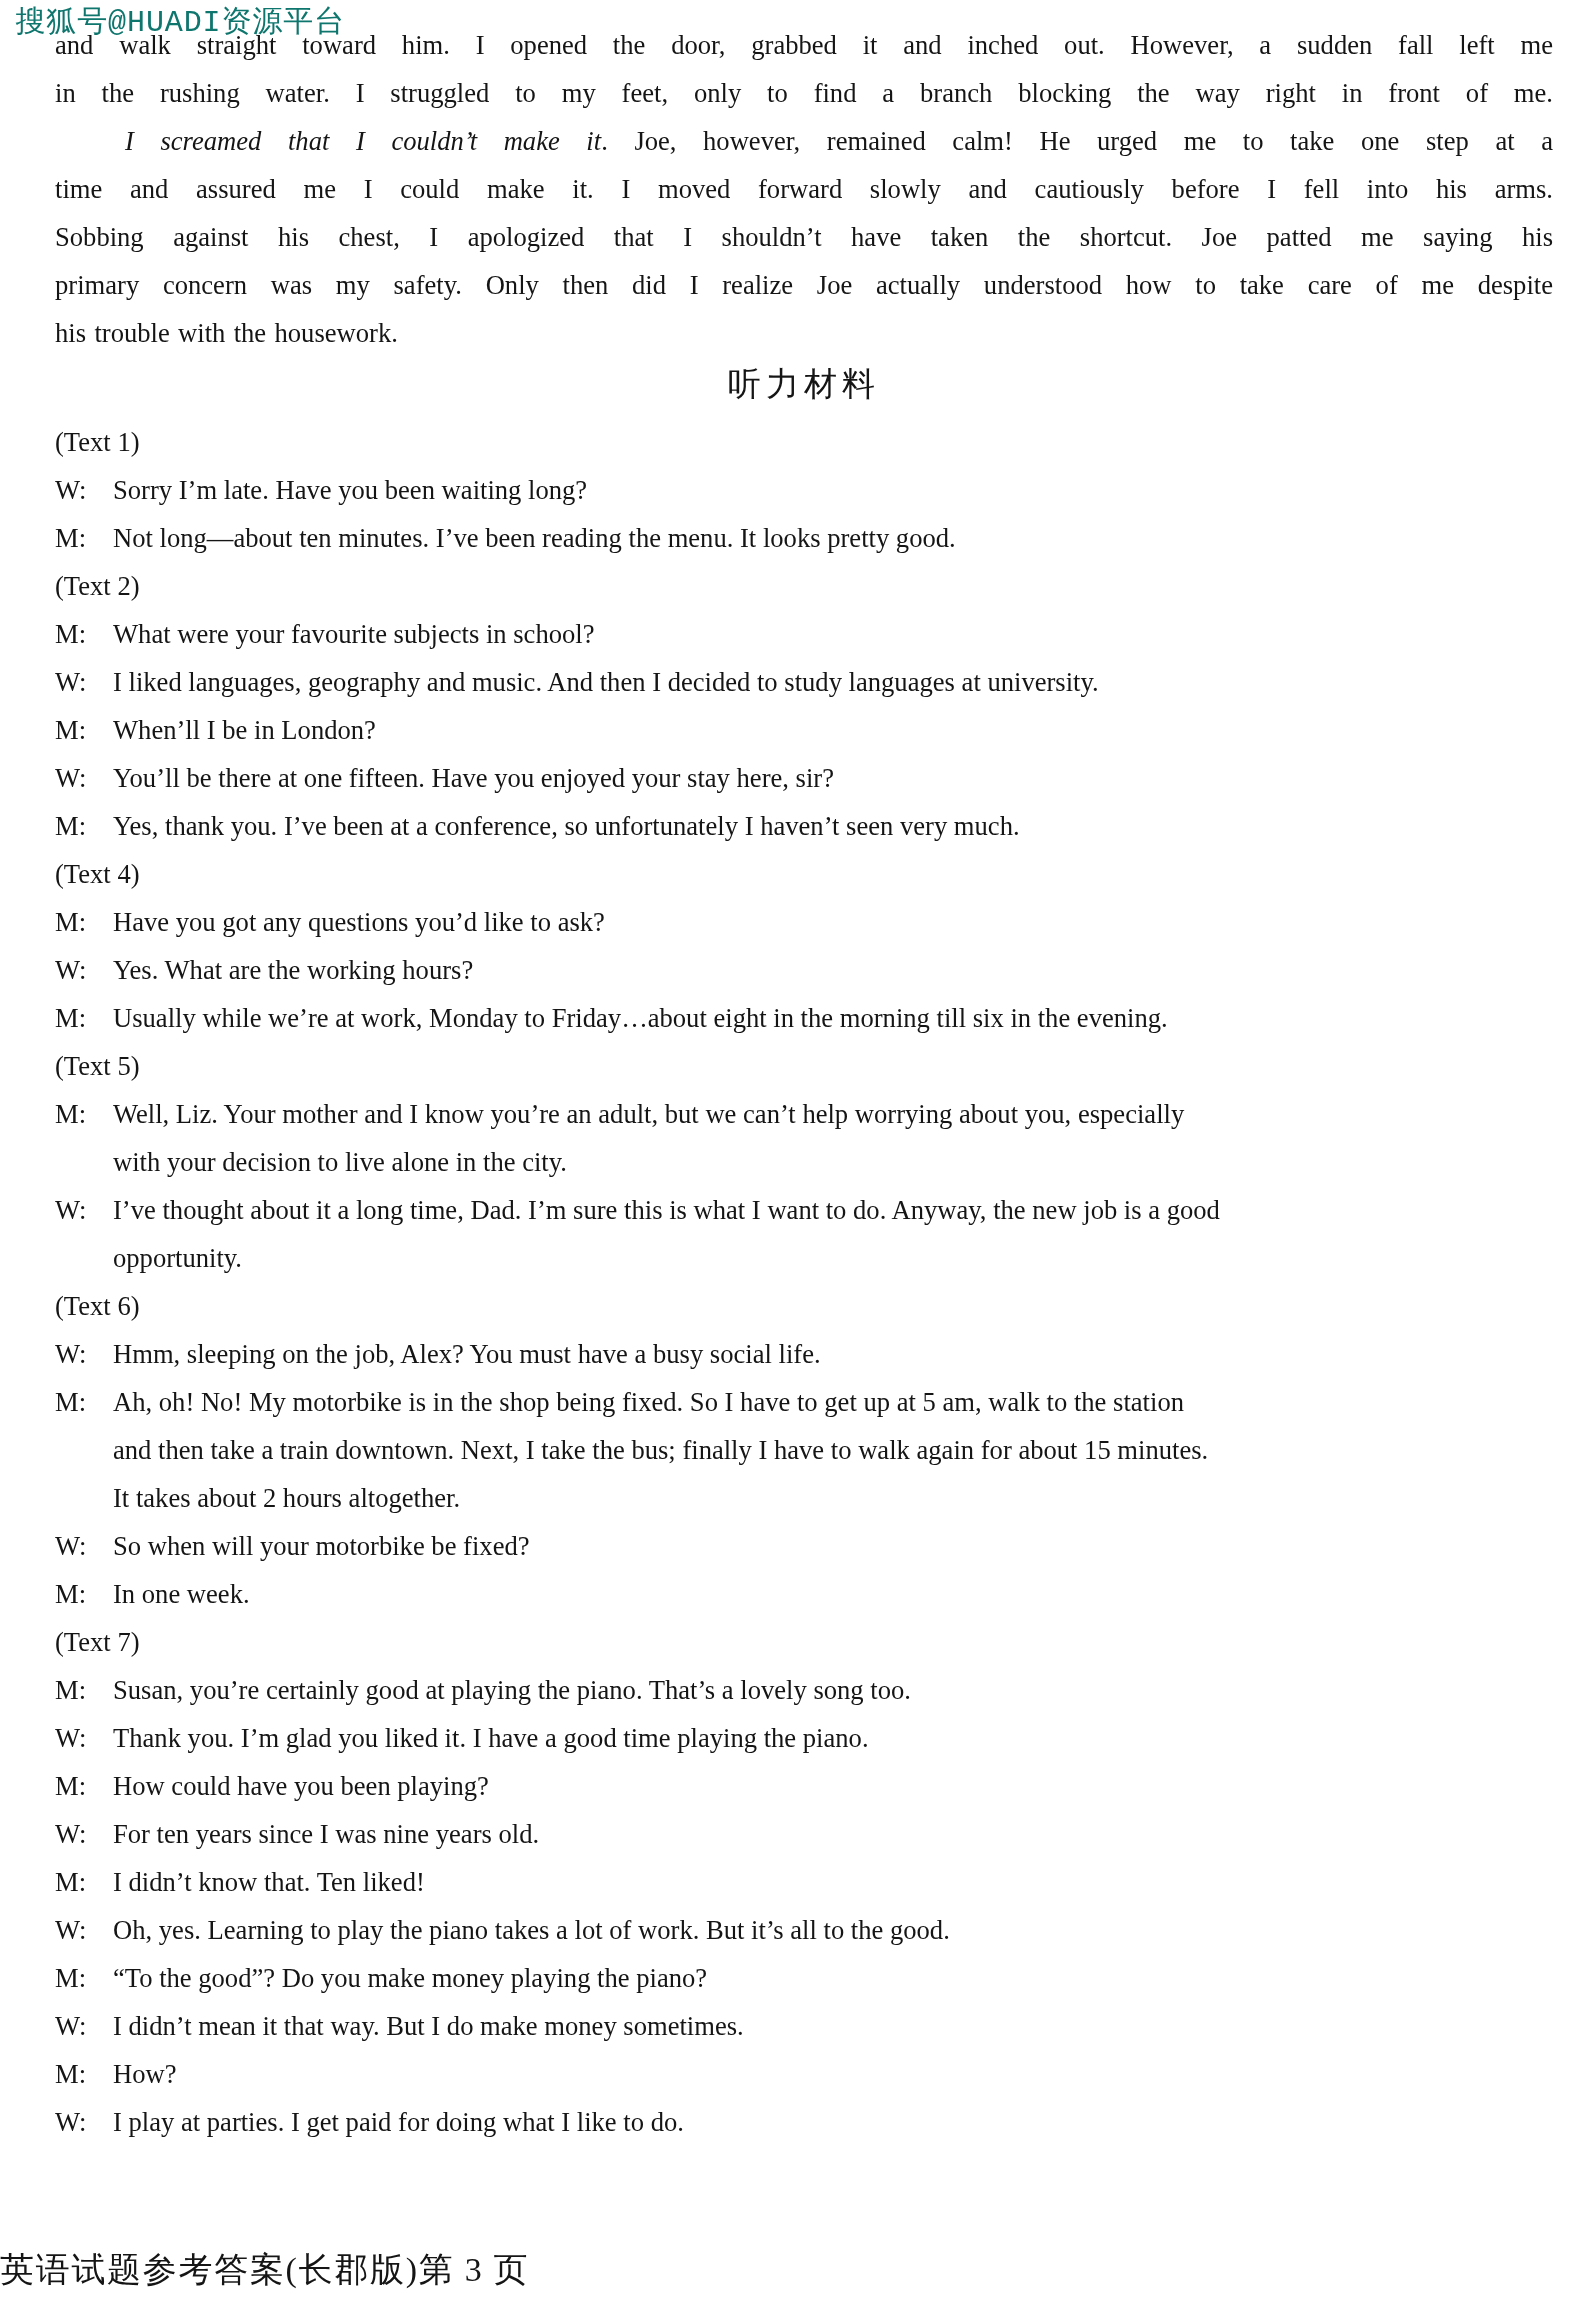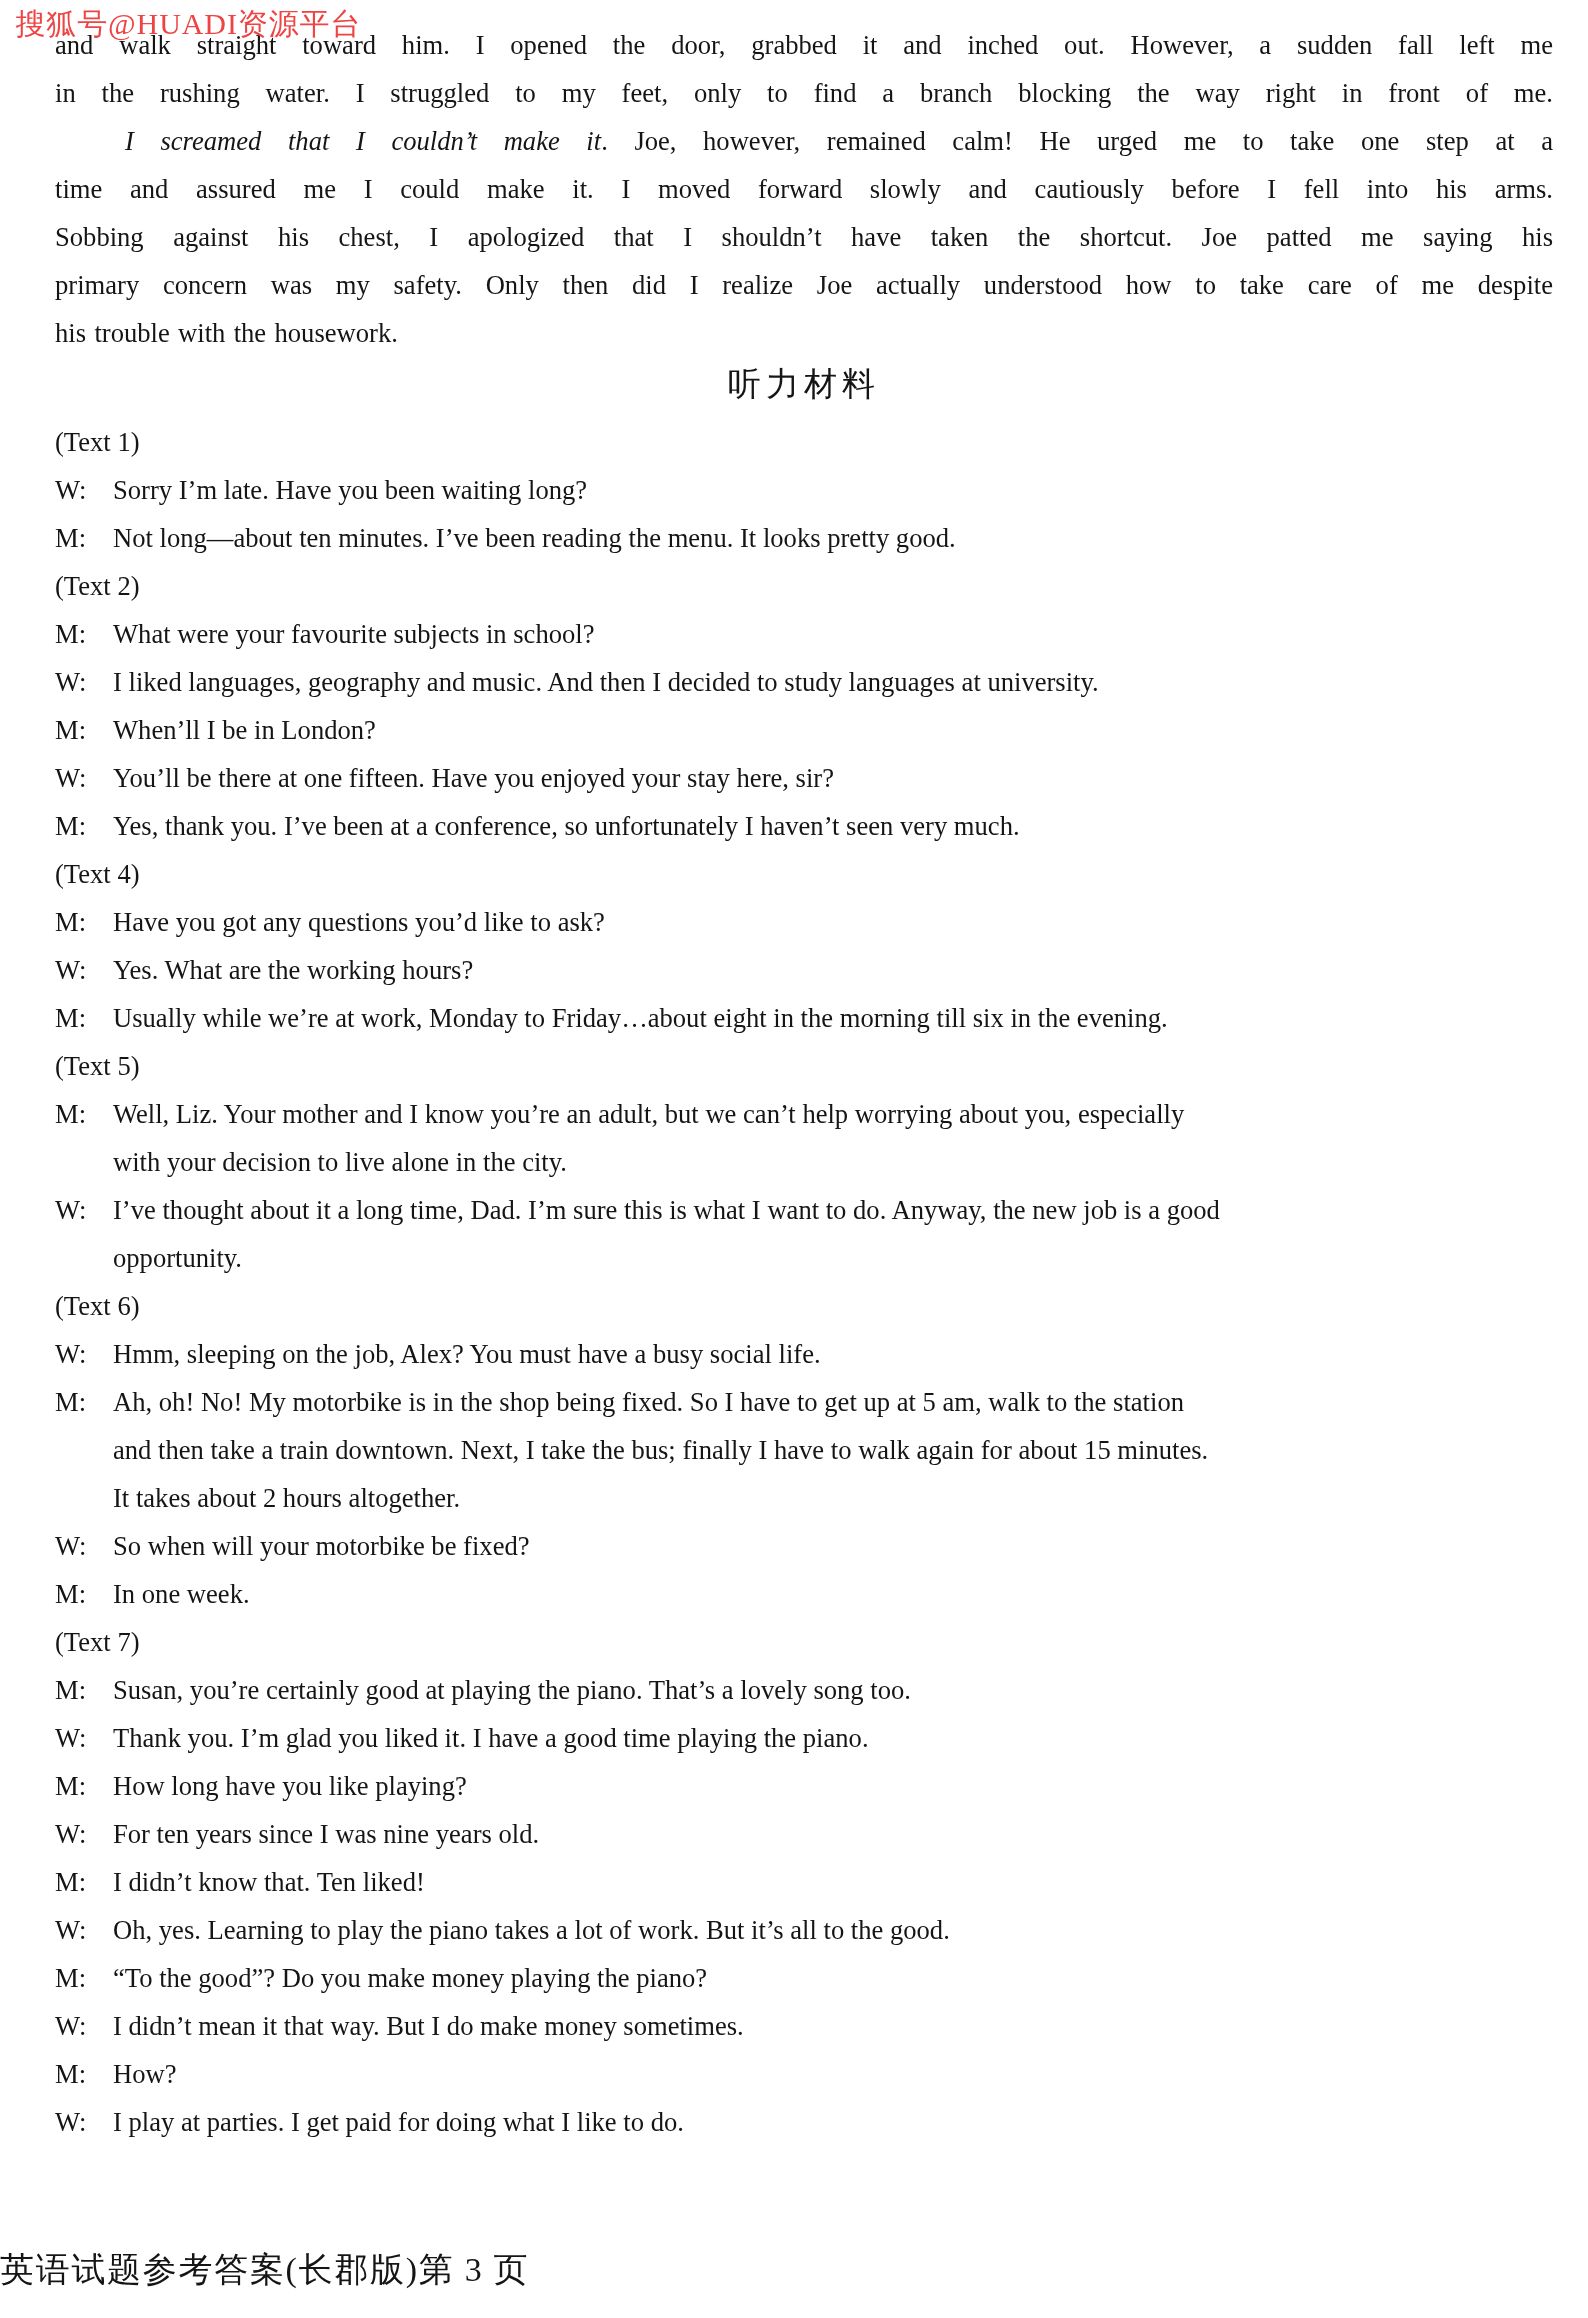--- a/index.html
+++ b/index.html
@@ -12,23 +12,23 @@
     font-family: "Liberation Serif", "DejaVu Serif", serif;
     color: #151515;
     overflow: hidden;
   }
   .watermark {
     position: absolute;
     left: 15.4px;
     top: 6.9px;
     font-size: 30px;
     line-height: 33px;
-    color: #ef4444;
+    color: #0f766e;
     letter-spacing: 0.9px;
-    font-family: Liberation Serif, serif;
+    font-family: Liberation Mono, monospace;
     white-space: nowrap;
     z-index: 2;
   }
   .content {
     position: absolute;
     left: 16px; top: 0; right: 0;
     padding: 20.6px 36px 0 39px;
     box-sizing: border-box;
     z-index: 1;
   }
@@ -115,21 +115,21 @@
         <div class="marker">(Text 6)</div>
         <div class="t-line"><span class="spk">W:</span><span>Hmm, sleeping on the job, Alex? You must have a busy social life.</span></div>
         <div class="t-line"><span class="spk">M:</span><span>Ah, oh! No! My motorbike is in the shop being fixed. So I have to get up at 5 am, walk to the station</span></div>
         <div class="t-cont">and then take a train downtown. Next, I take the bus; finally I have to walk again for about 15 minutes.</div>
         <div class="t-cont">It takes about 2 hours altogether.</div>
         <div class="t-line"><span class="spk">W:</span><span>So when will your motorbike be fixed?</span></div>
         <div class="t-line"><span class="spk">M:</span><span>In one week.</span></div>
         <div class="marker">(Text 7)</div>
         <div class="t-line"><span class="spk">M:</span><span>Susan, you’re certainly good at playing the piano. That’s a lovely song too.</span></div>
         <div class="t-line"><span class="spk">W:</span><span>Thank you. I’m glad you liked it. I have a good time playing the piano.</span></div>
-        <div class="t-line"><span class="spk">M:</span><span>How long have you like playing?</span></div>
+        <div class="t-line"><span class="spk">M:</span><span>How could have you been playing?</span></div>
         <div class="t-line"><span class="spk">W:</span><span>For ten years since I was nine years old.</span></div>
         <div class="t-line"><span class="spk">M:</span><span>I didn’t know that. Ten liked!</span></div>
         <div class="t-line"><span class="spk">W:</span><span>Oh, yes. Learning to play the piano takes a lot of work. But it’s all to the good.</span></div>
         <div class="t-line"><span class="spk">M:</span><span>“To the good”? Do you make money playing the piano?</span></div>
         <div class="t-line"><span class="spk">W:</span><span>I didn’t mean it that way. But I do make money sometimes.</span></div>
         <div class="t-line"><span class="spk">M:</span><span>How?</span></div>
         <div class="t-line"><span class="spk">W:</span><span>I play at parties. I get paid for doing what I like to do.</span></div>
       </div>
   </div>
 

